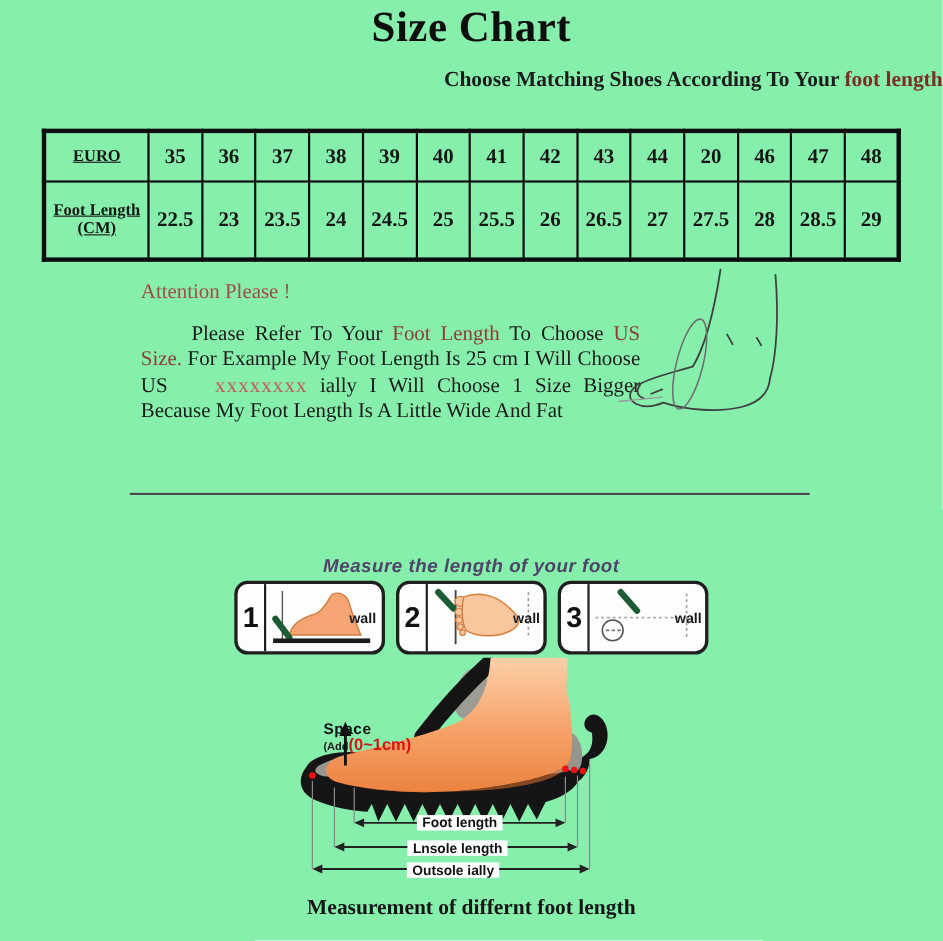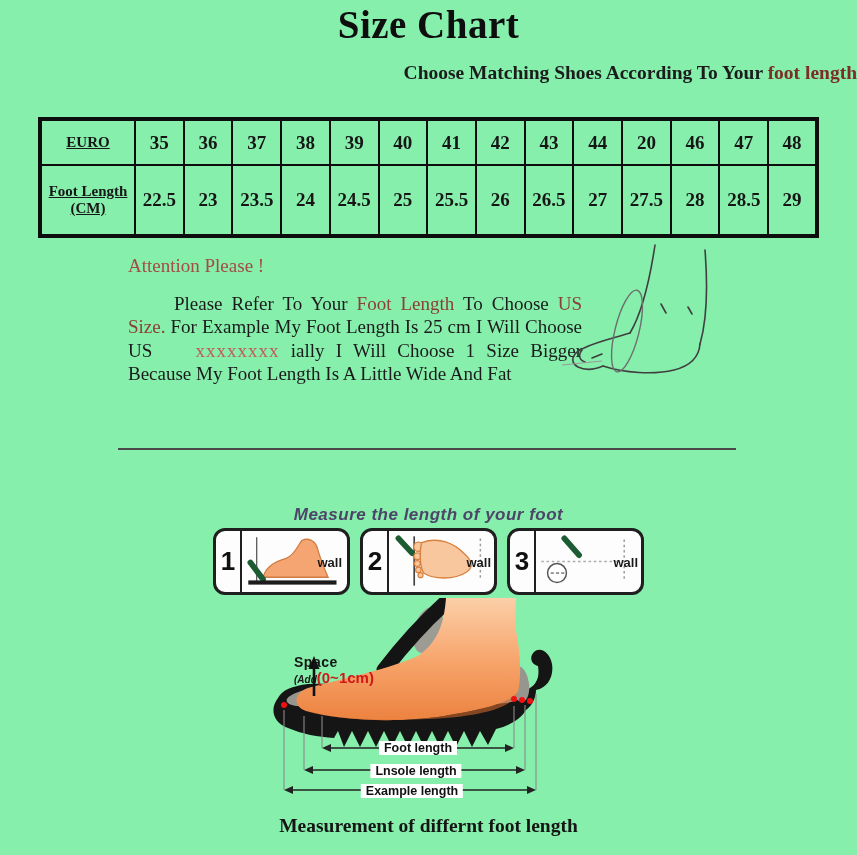--- a/index.html
+++ b/index.html
@@ -50,21 +50,21 @@
   .panel svg{flex:1;height:100%;}
   .wall{position:absolute;right:5px;top:50%;transform:translateY(-50%);
         font-family:"Liberation Sans",sans-serif;font-weight:bold;font-size:13px;color:#1a1a1a;}
   .panel2 .wall,.panel3 .wall{right:3px;}
 
   
   .bigfoot{position:absolute;left:268px;top:598px;}
   .space-label{position:absolute;left:294px;top:615px;width:130px;line-height:15px;
                font-family:"Liberation Sans",sans-serif;color:#151515;}
   .space-l1{font-weight:bold;font-size:14px;letter-spacing:.5px;display:block;margin-top:40px;}
-  .space-add{font-weight:bold;font-size:10px;font-style:italic;}
+  .space-add{font-weight:bold;font-size:10px;}
   .space-red{font-weight:bold;font-size:15px;color:#d01818;}
 
   .arrow-label{position:absolute;transform:translateX(-50%);background:#fff;
                font-family:"Liberation Sans",sans-serif;font-weight:bold;font-size:12.5px;
                color:#111;padding:0 5px;white-space:nowrap;}
 
   .caption{position:absolute;left:0;top:815px;width:100%;text-align:center;
            font-size:19.5px;font-weight:bold;color:#151515;}
 
   svg{display:block;}
@@ -256,17 +256,17 @@
     </g>
   </svg>
 
   <div class="space-label">
     <span class="space-l1">Space</span>
     <span class="space-add">(Add</span><span class="space-red">(0~1cm)</span>
   </div>
 
   <span class="arrow-label" style="left:418px;top:741px;">Foot length</span>
   <span class="arrow-label" style="left:416px;top:764px;">Lnsole length</span>
-  <span class="arrow-label" style="left:412px;top:784px;">Example length</span>
+  <span class="arrow-label" style="left:412px;top:784px;">Outsole ially</span>
 
   <div class="caption">Measurement of differnt foot length</div>
 
 </div>
 
 </body></html>

